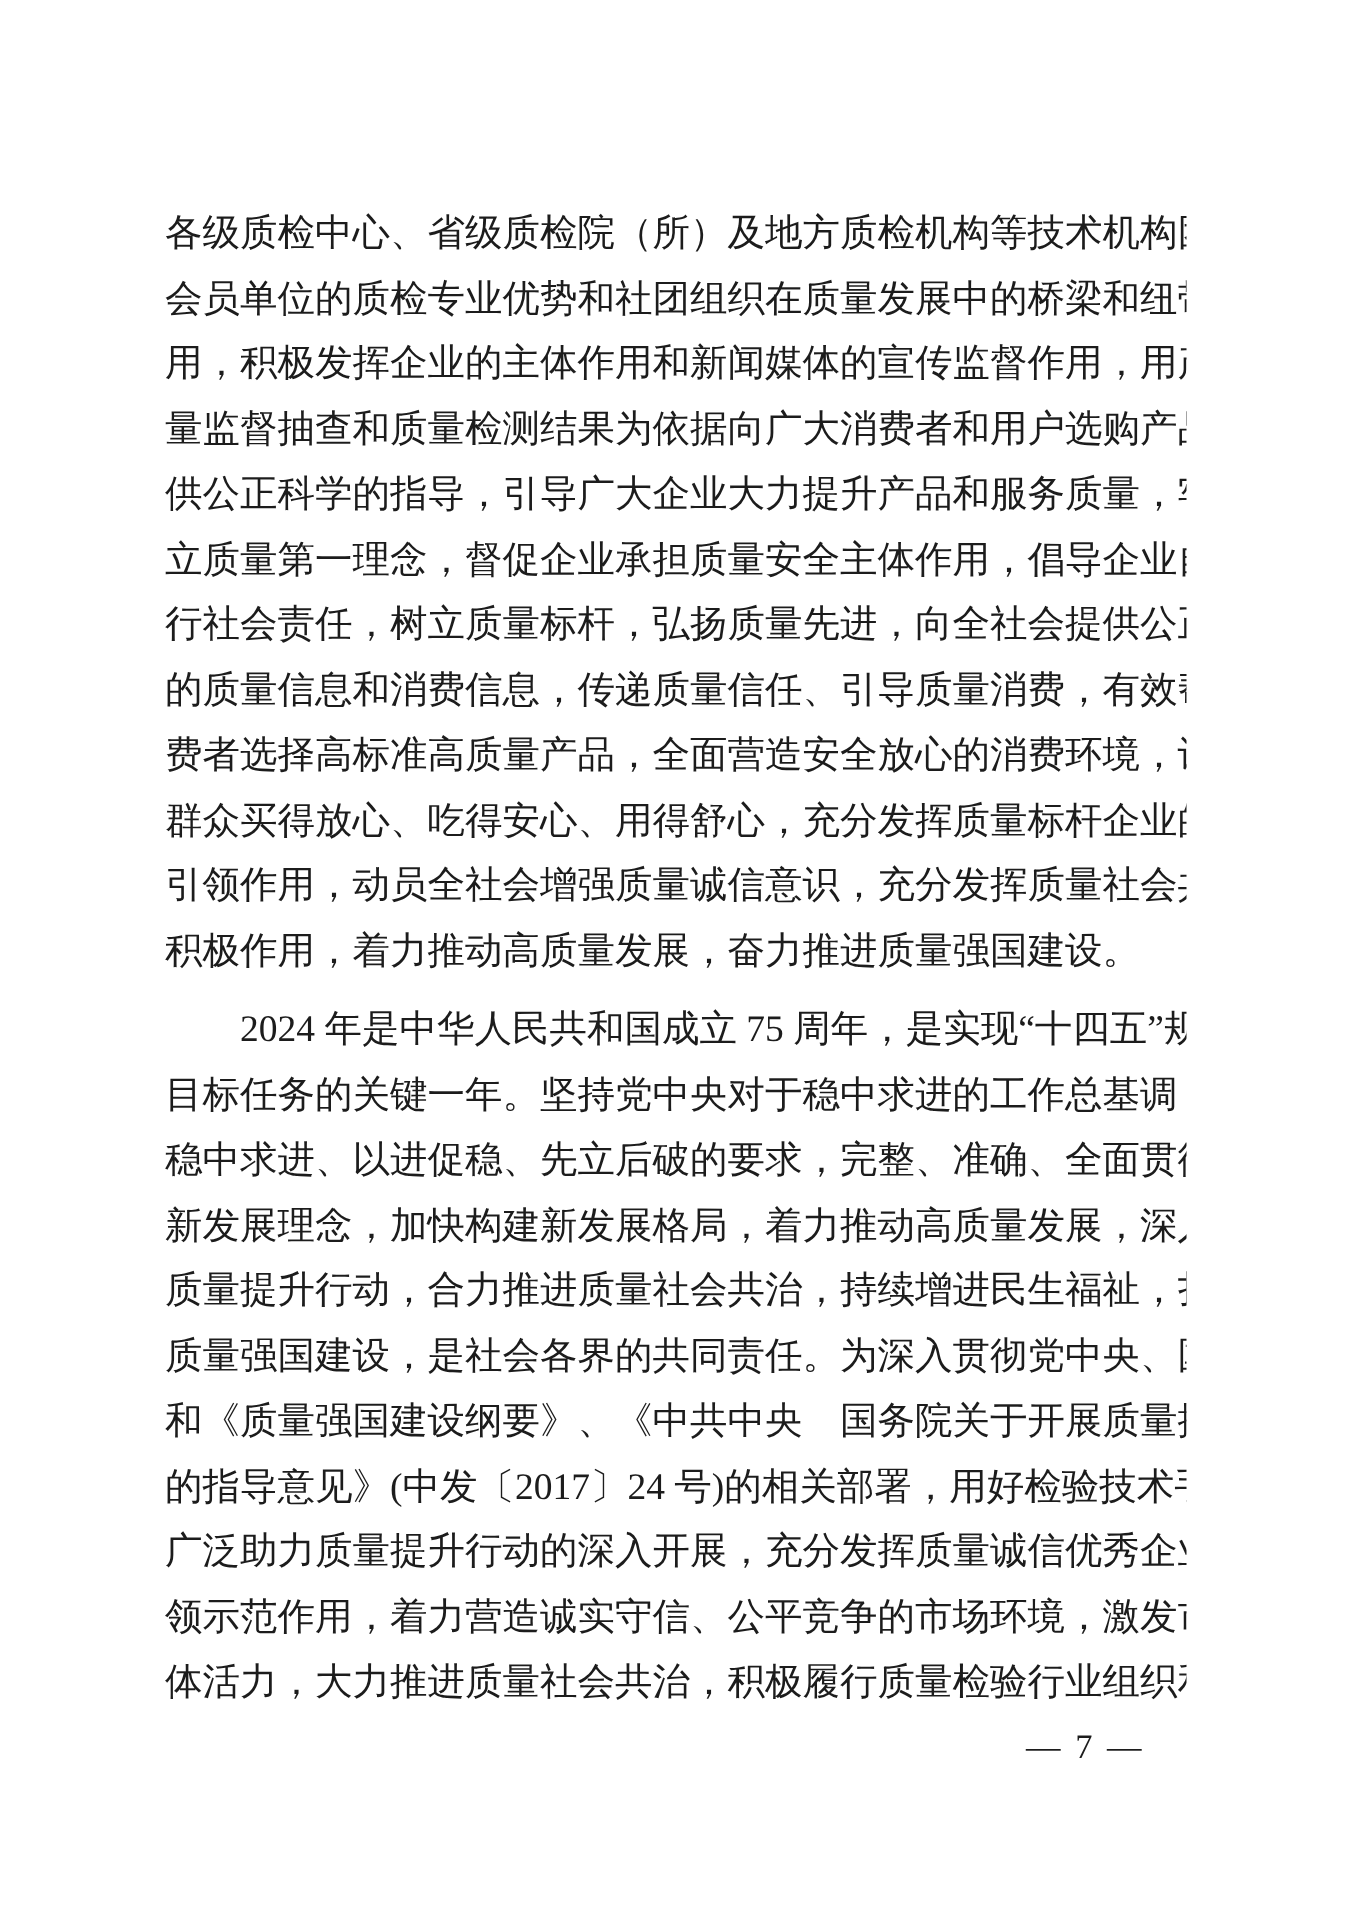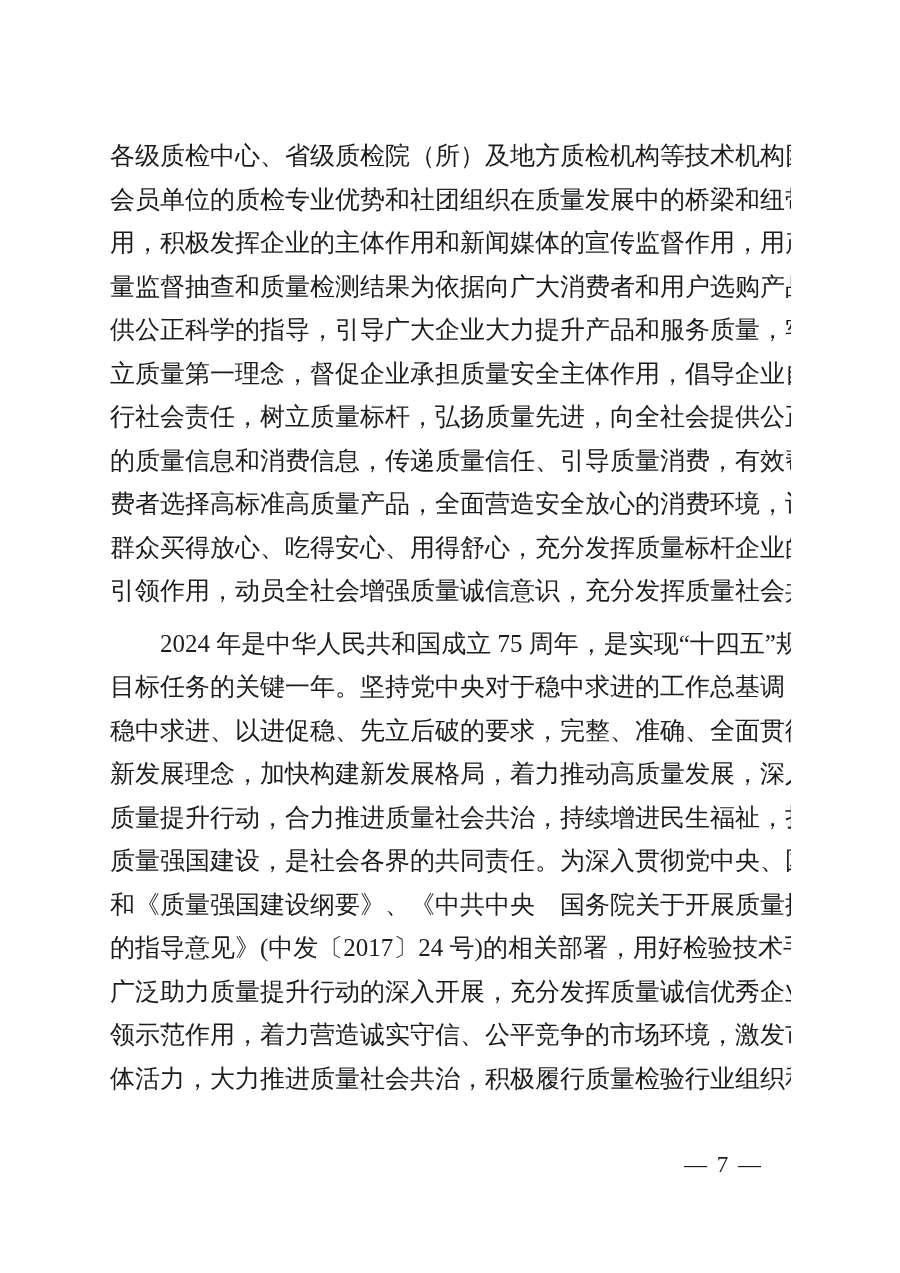--- a/index.html
+++ b/index.html
@@ -66,20 +66,21 @@
     <div class="line">会员单位的质检专业优势和社团组织在质量发展中的桥梁和纽带作</div>
     <div class="line">用，积极发挥企业的主体作用和新闻媒体的宣传监督作用，用产品质</div>
     <div class="line">量监督抽查和质量检测结果为依据向广大消费者和用户选购产品提</div>
     <div class="line">供公正科学的指导，引导广大企业大力提升产品和服务质量，牢固树</div>
     <div class="line">立质量第一理念，督促企业承担质量安全主体作用，倡导企业自觉履</div>
     <div class="line">行社会责任，树立质量标杆，弘扬质量先进，向全社会提供公正可靠</div>
     <div class="line">的质量信息和消费信息，传递质量信任、引导质量消费，有效帮助消</div>
     <div class="line">费者选择高标准高质量产品，全面营造安全放心的消费环境，让人民</div>
     <div class="line">群众买得放心、吃得安心、用得舒心，充分发挥质量标杆企业的示范</div>
     <div class="line">引领作用，动员全社会增强质量诚信意识，充分发挥质量社会共治的</div>
+    <div class="line para-end">积极作用，着力推动高质量发展，奋力推进质量强国建设。</div>
 
     <div class="line para-start p2-gap">2024 年是中华人民共和国成立 75 周年，是实现“十四五”规划</div>
     <div class="line">目标任务的关键一年。坚持党中央对于稳中求进的工作总基调，贯彻</div>
     <div class="line">稳中求进、以进促稳、先立后破的要求，完整、准确、全面贯彻落实</div>
     <div class="line">新发展理念，加快构建新发展格局，着力推动高质量发展，深入开展</div>
     <div class="line">质量提升行动，合力推进质量社会共治，持续增进民生福祉，扎实推进</div>
     <div class="line">质量强国建设，是社会各界的共同责任。为深入贯彻党中央、国务院</div>
     <div class="line">和《质量强国建设纲要》、《中共中央　国务院关于开展质量提升行动</div>
     <div class="line">的指导意见》(中发〔2017〕24 号)的相关部署，用好检验技术手段，</div>
     <div class="line">广泛助力质量提升行动的深入开展，充分发挥质量诚信优秀企业的引</div>

